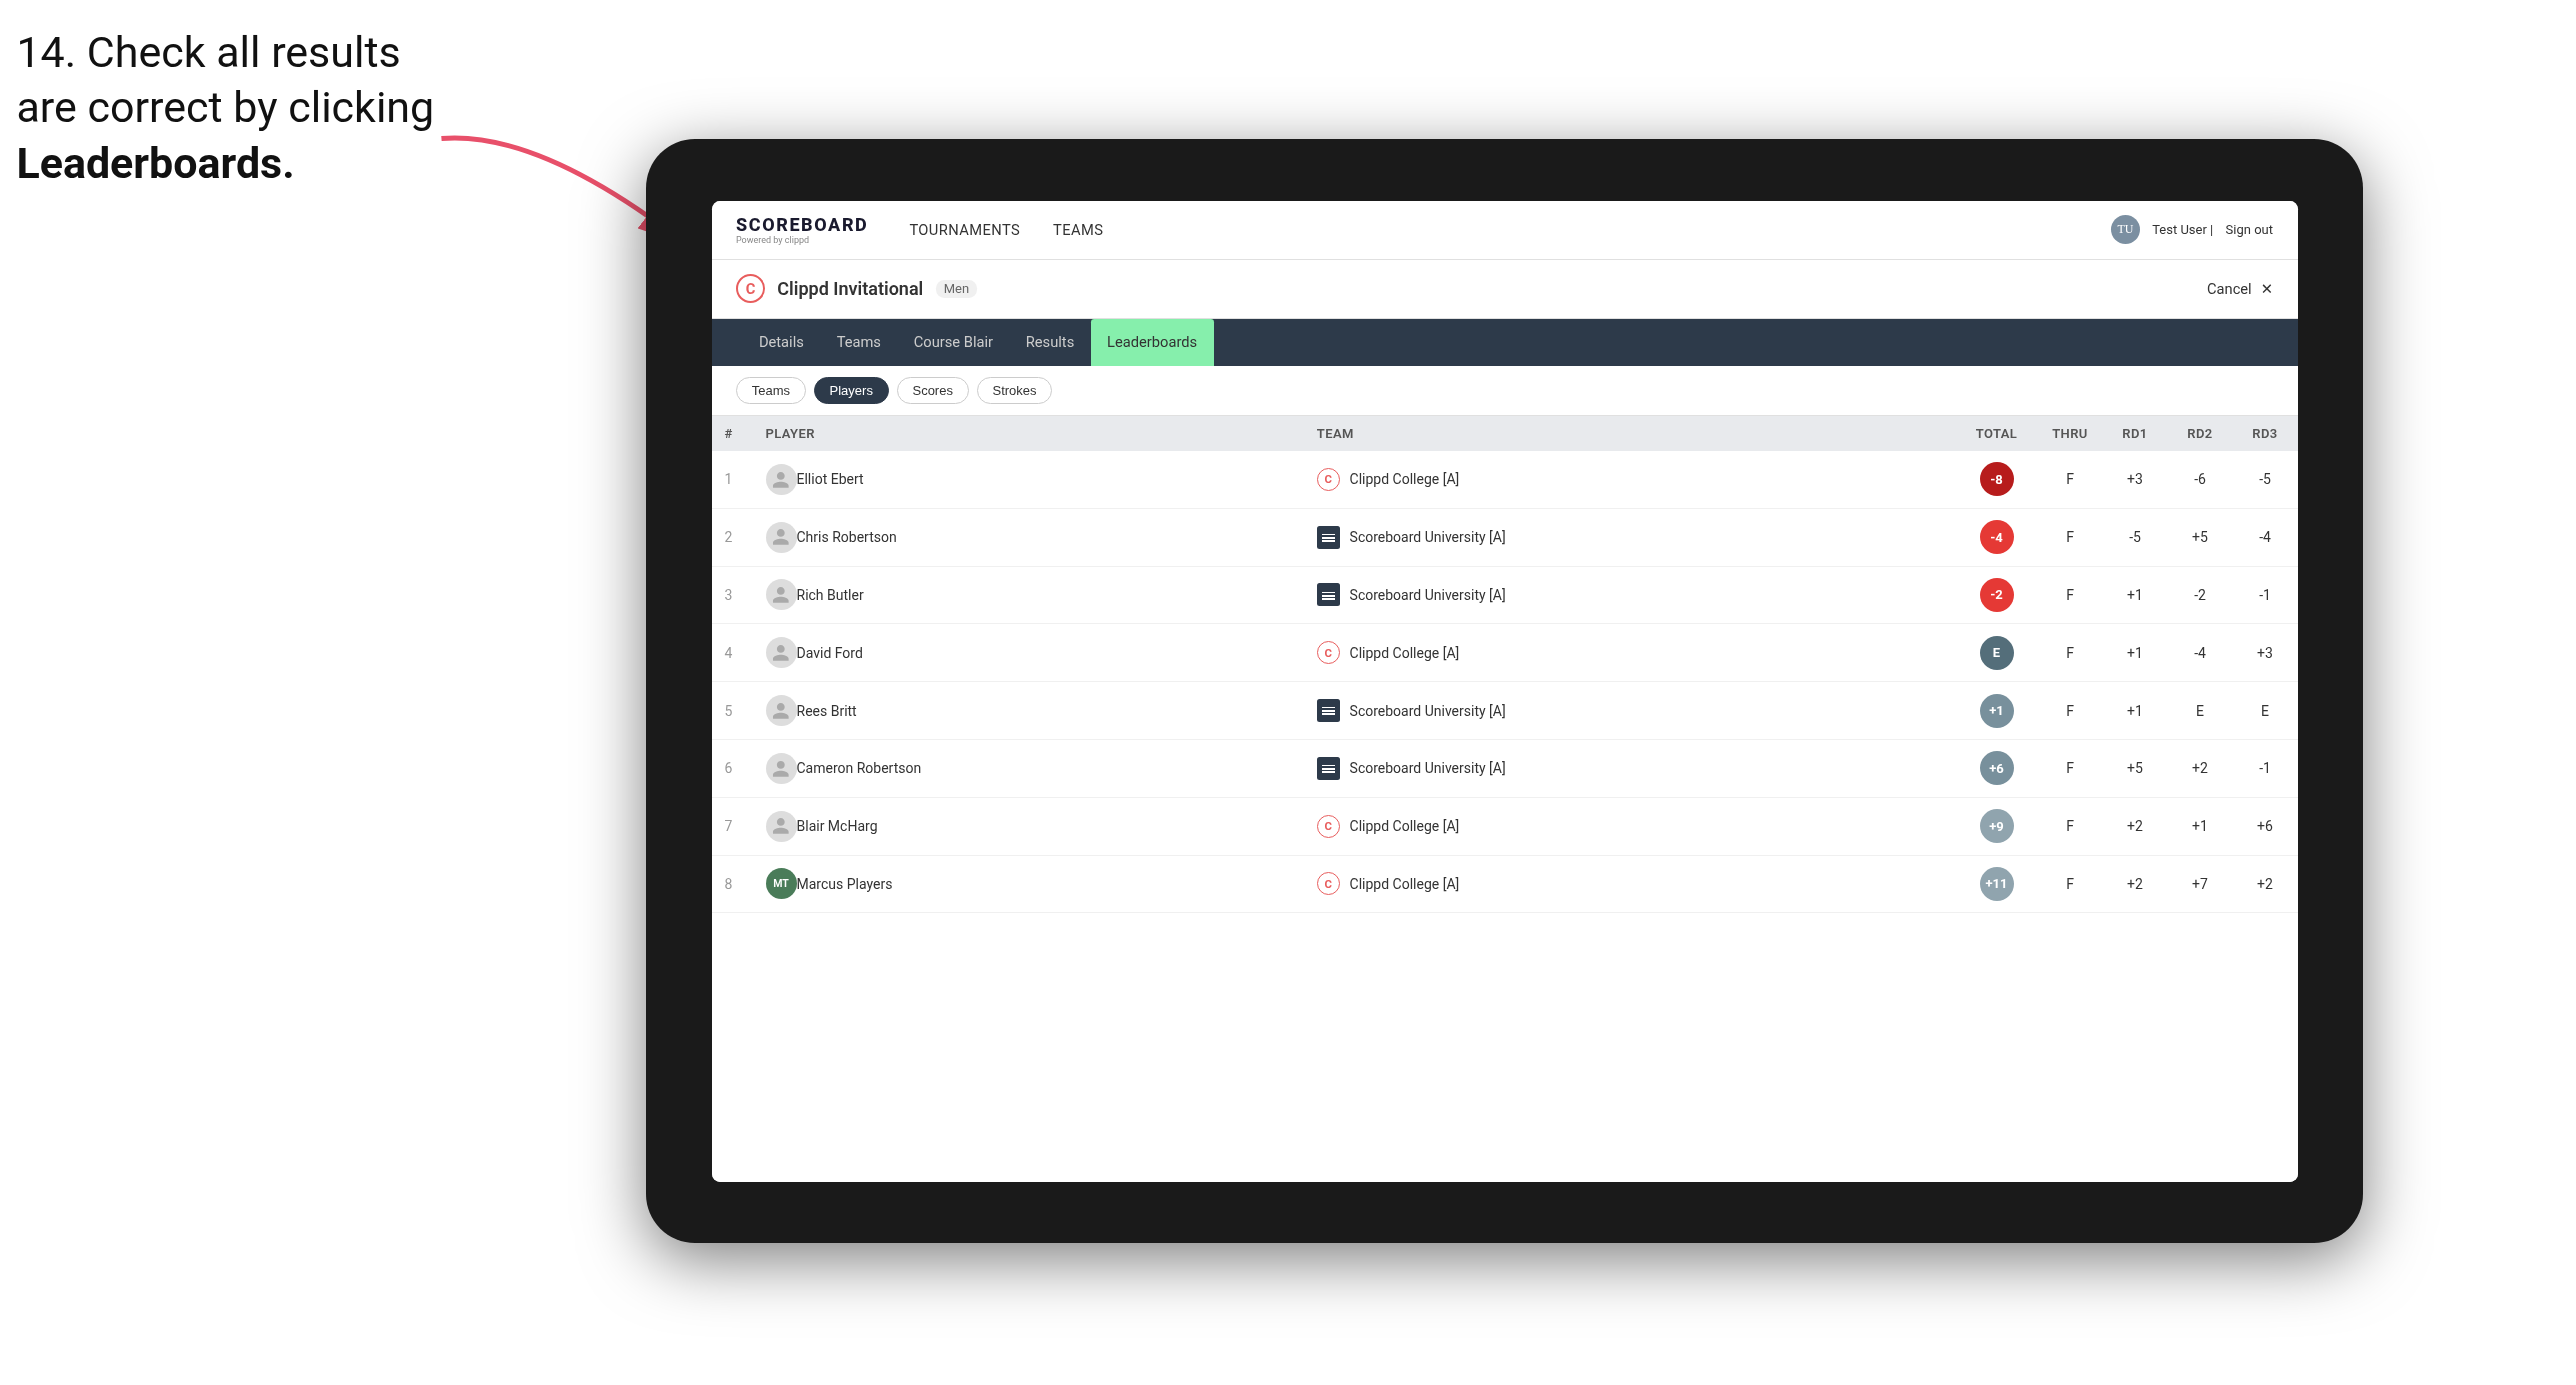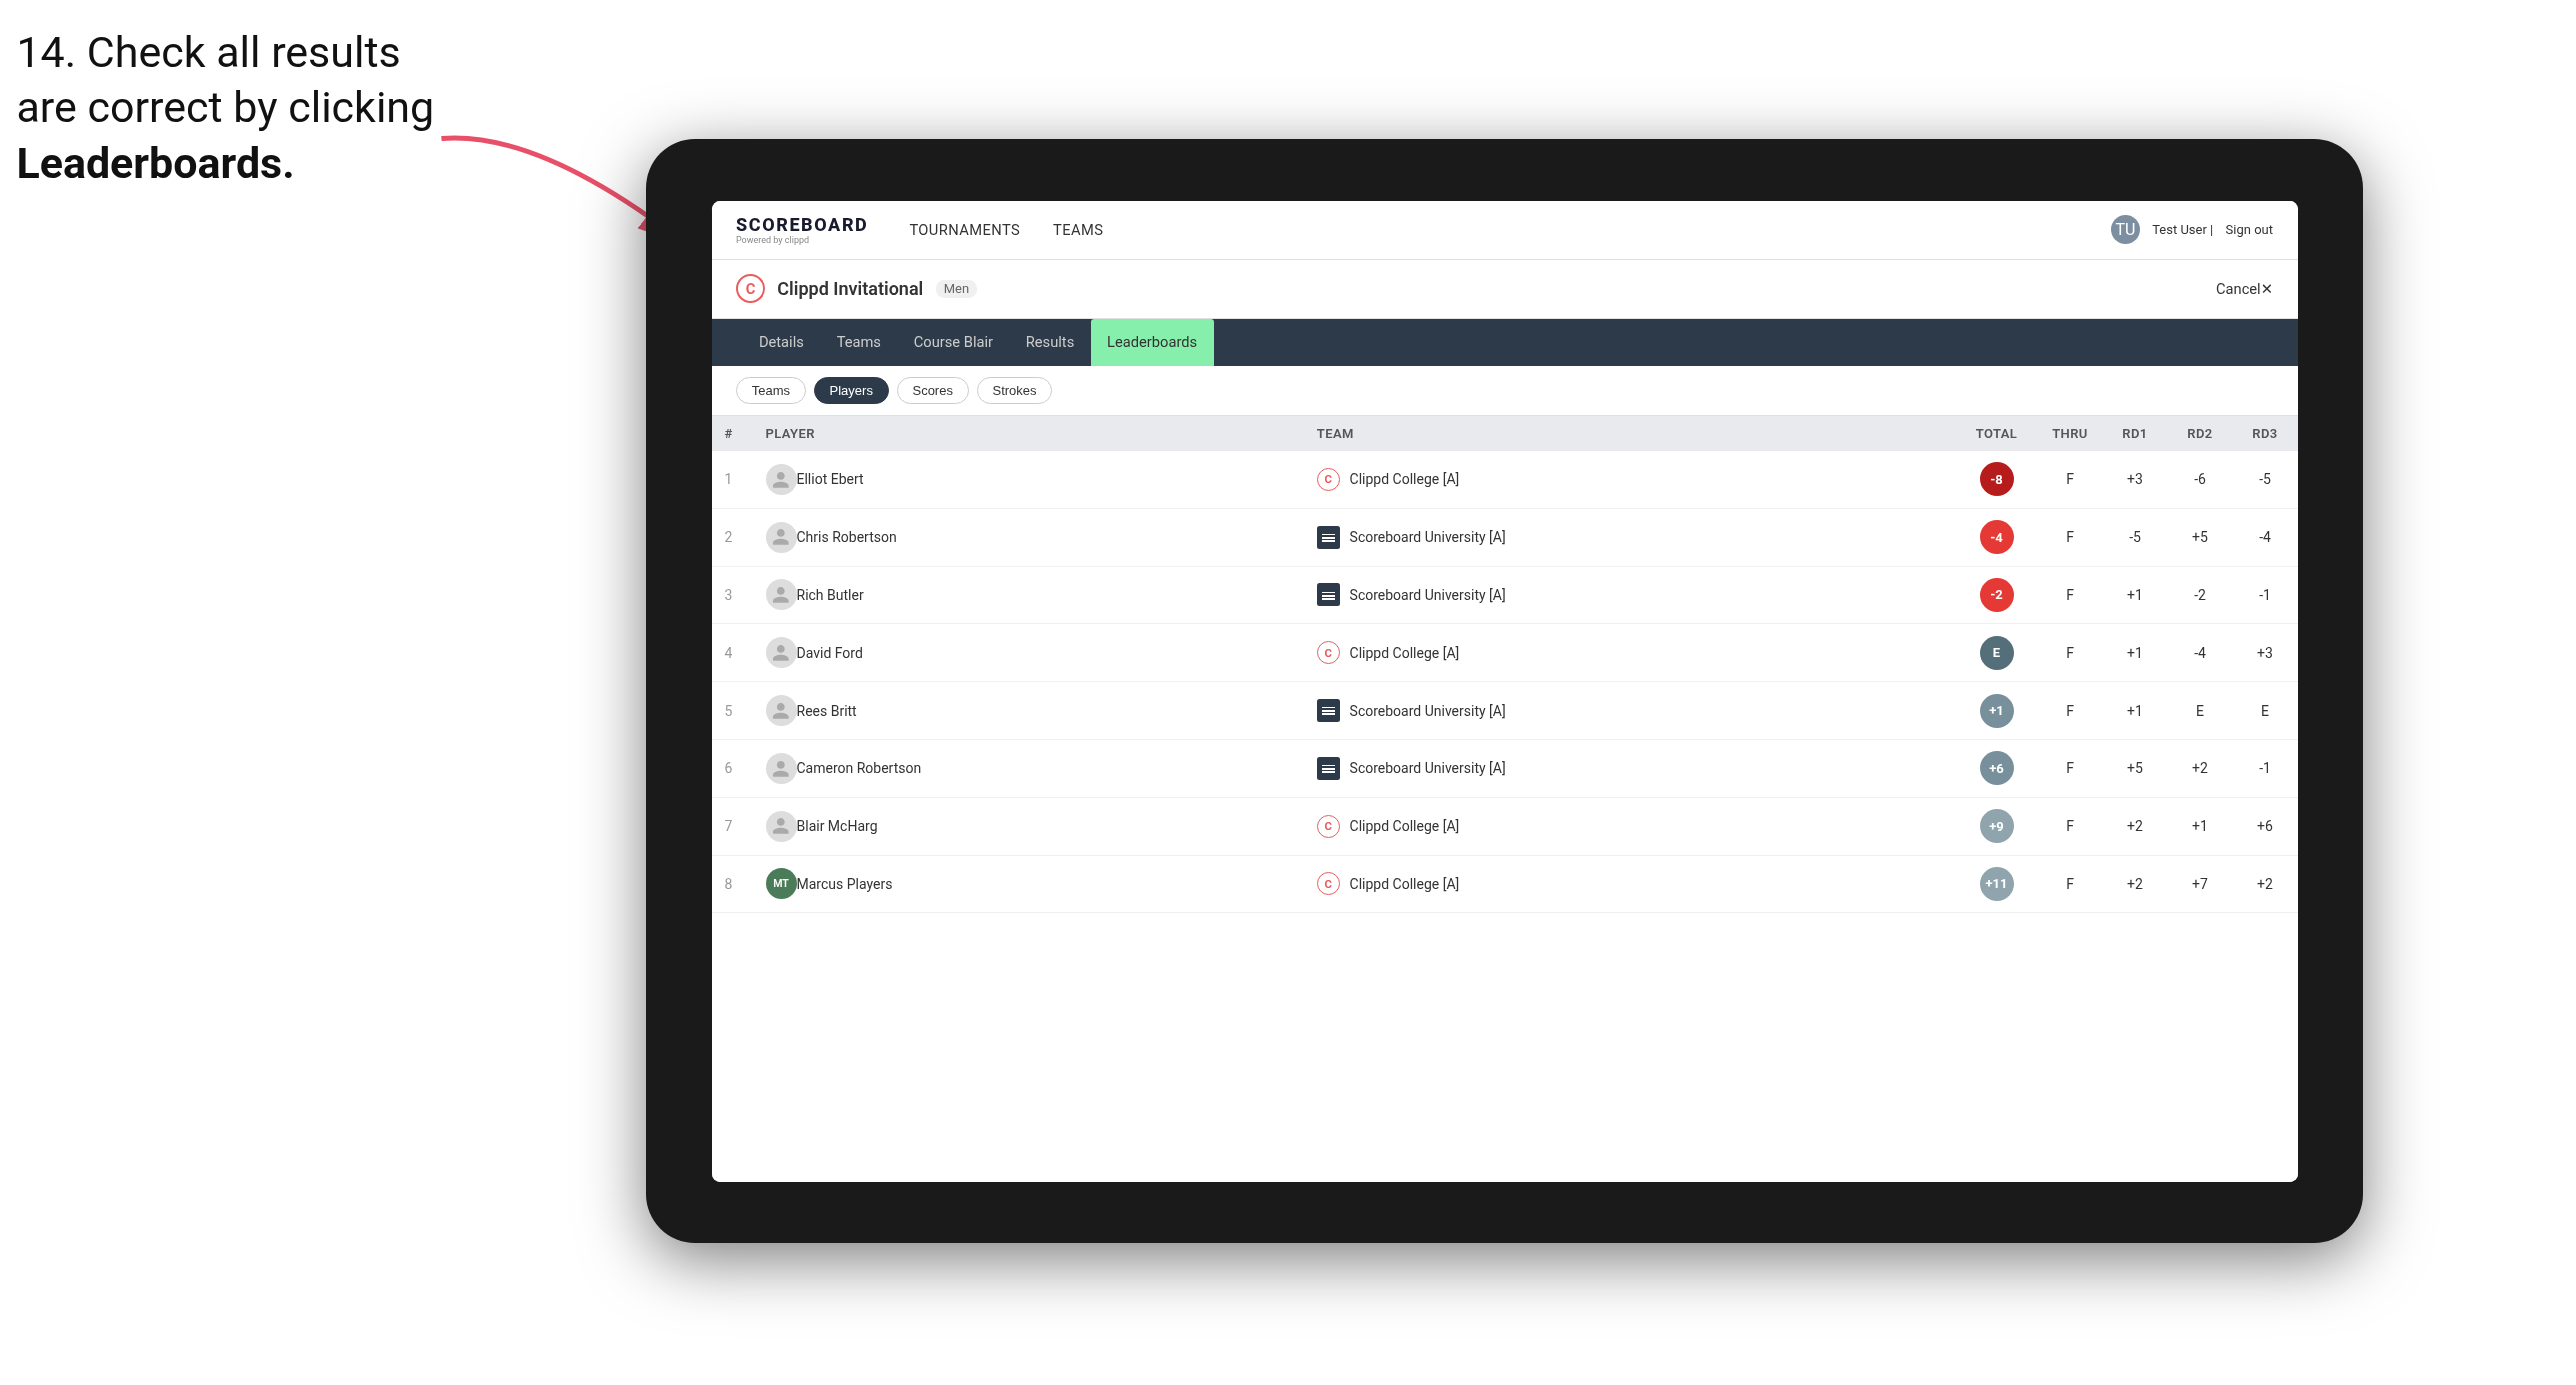--- a/index.html
+++ b/index.html
@@ -105,23 +105,24 @@
       gap: 12.3px;
     }
     .user-avatar-sm {
       width: 29px;
       height: 29px;
       border-radius: 50%;
       background: #ccc;
       display: flex;
       align-items: center;
       justify-content: center;
-      font-size: 16px;
+      font-size: 12px;
       color: #fff;
       background: #7b8fa1;
+      font-family: Liberation Serif, serif;
     }
     .nav-user-text {
       font-size: 13px;
       color: #333;
     }
     .nav-signout {
       font-size: 13px;
       color: #333;
       cursor: pointer;
     }
@@ -164,21 +165,21 @@
       background: #f0f0f0;
       padding: 1.6px 8.2px;
       border-radius: 8.2px;
     }
     .cancel-btn {
       font-size: 14.7px;
       color: #333;
       cursor: pointer;
       display: flex;
       align-items: flex-start;
-      gap: 0;
+      gap: 9px;
     }
 
     
     .tab-bar {
       background: #2d3a4a;
       display: flex;
       align-items: center;
       padding: 0 31px;
       height: 47px;
       flex-shrink: 0;

